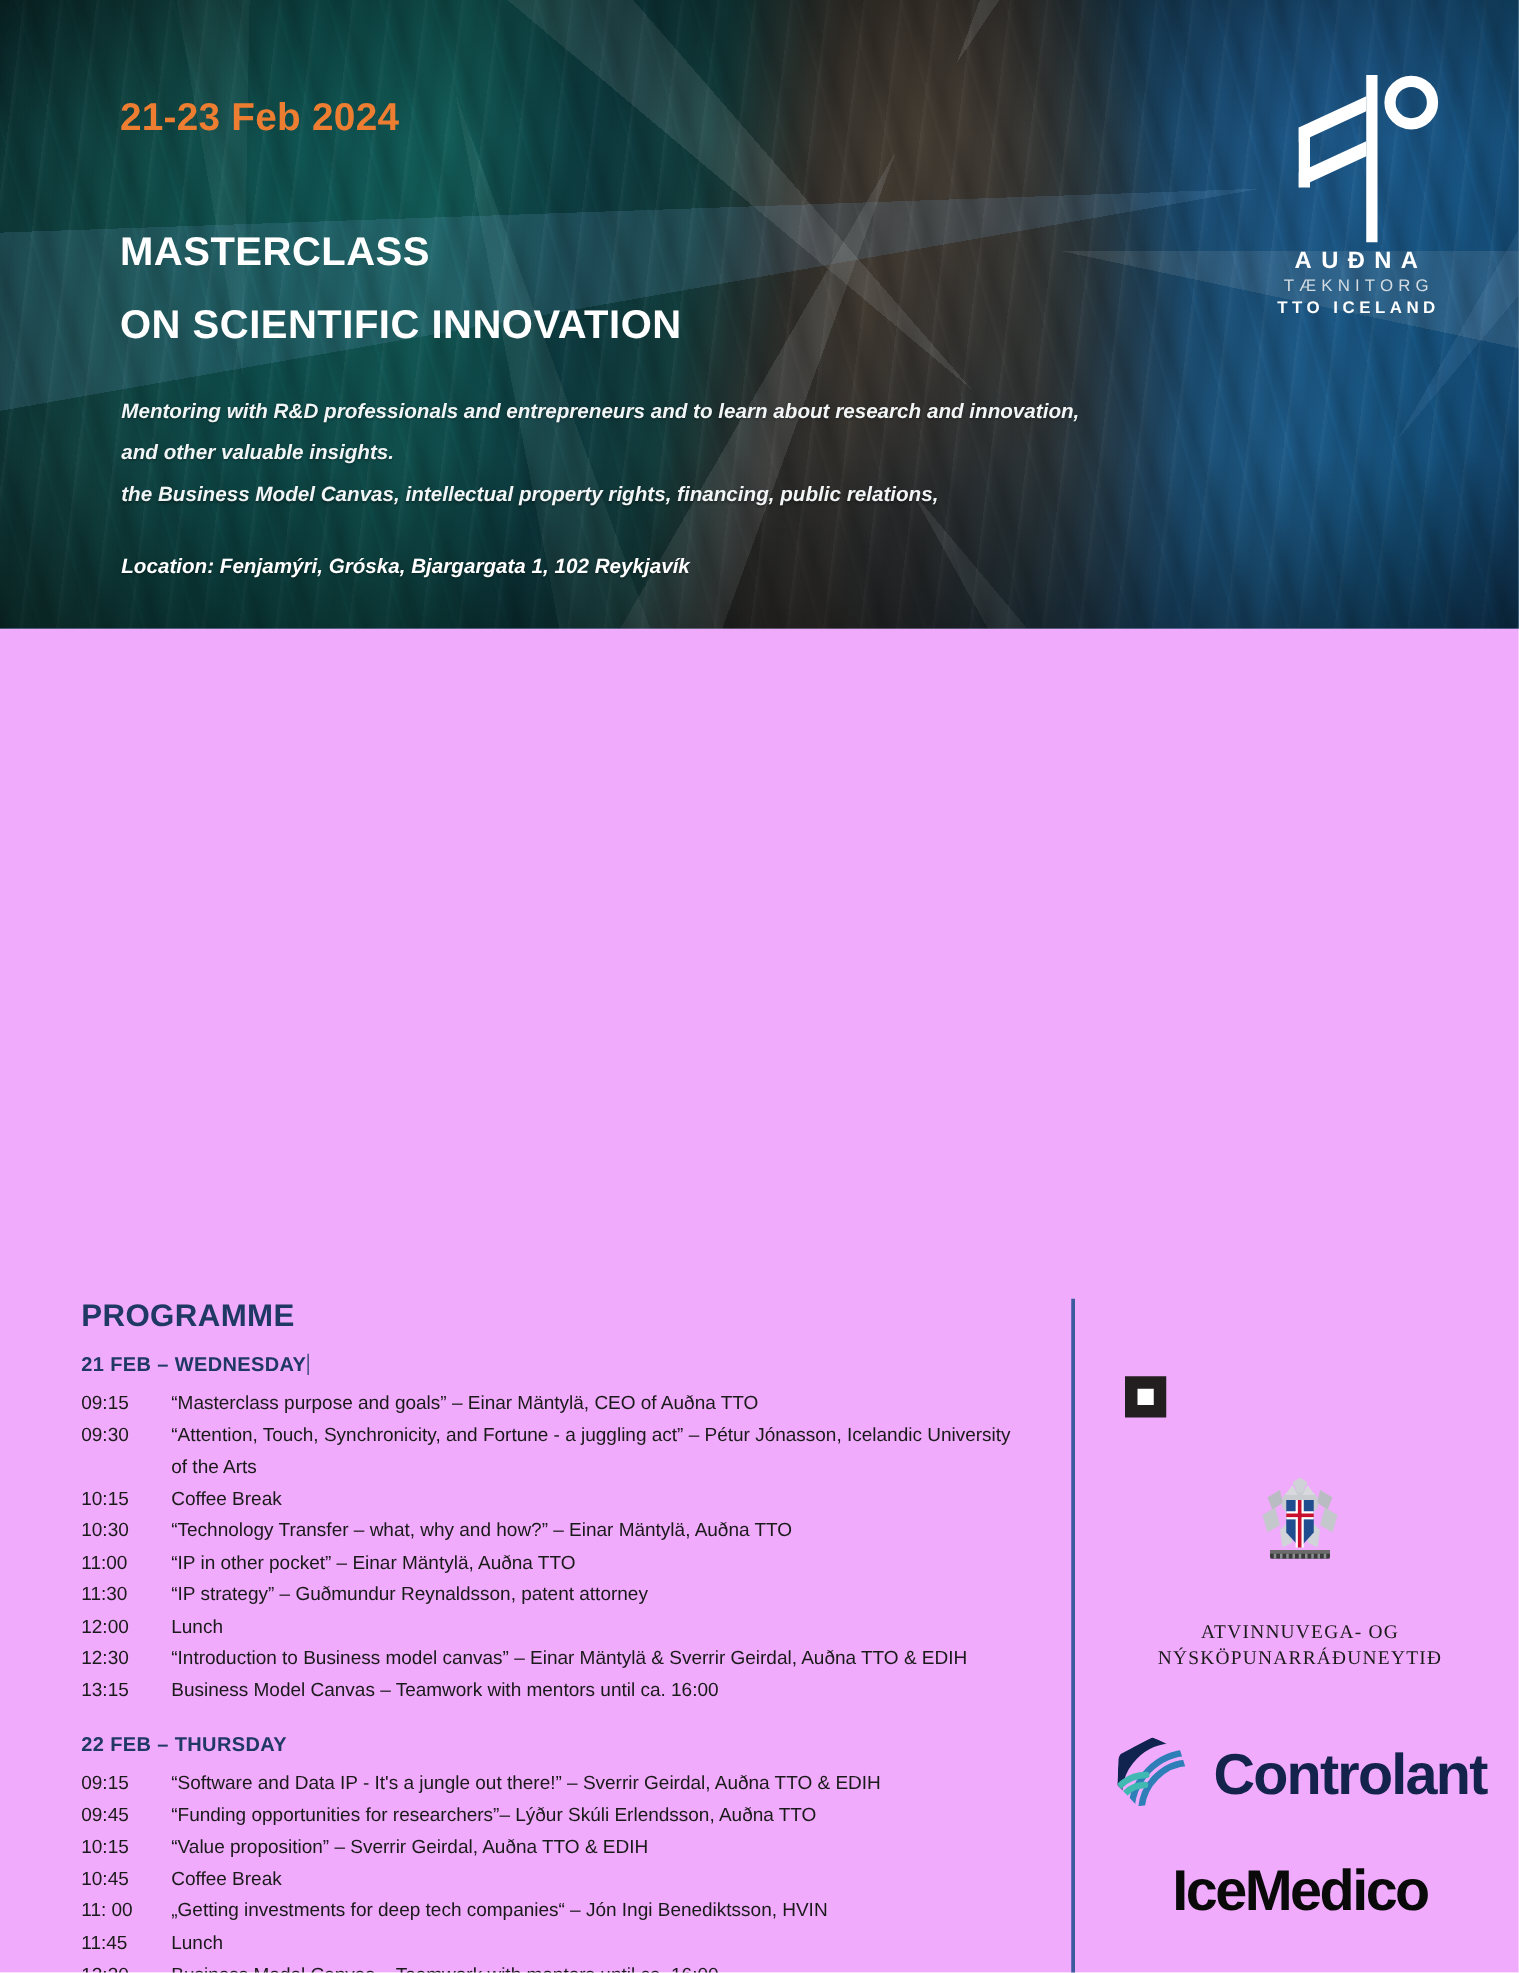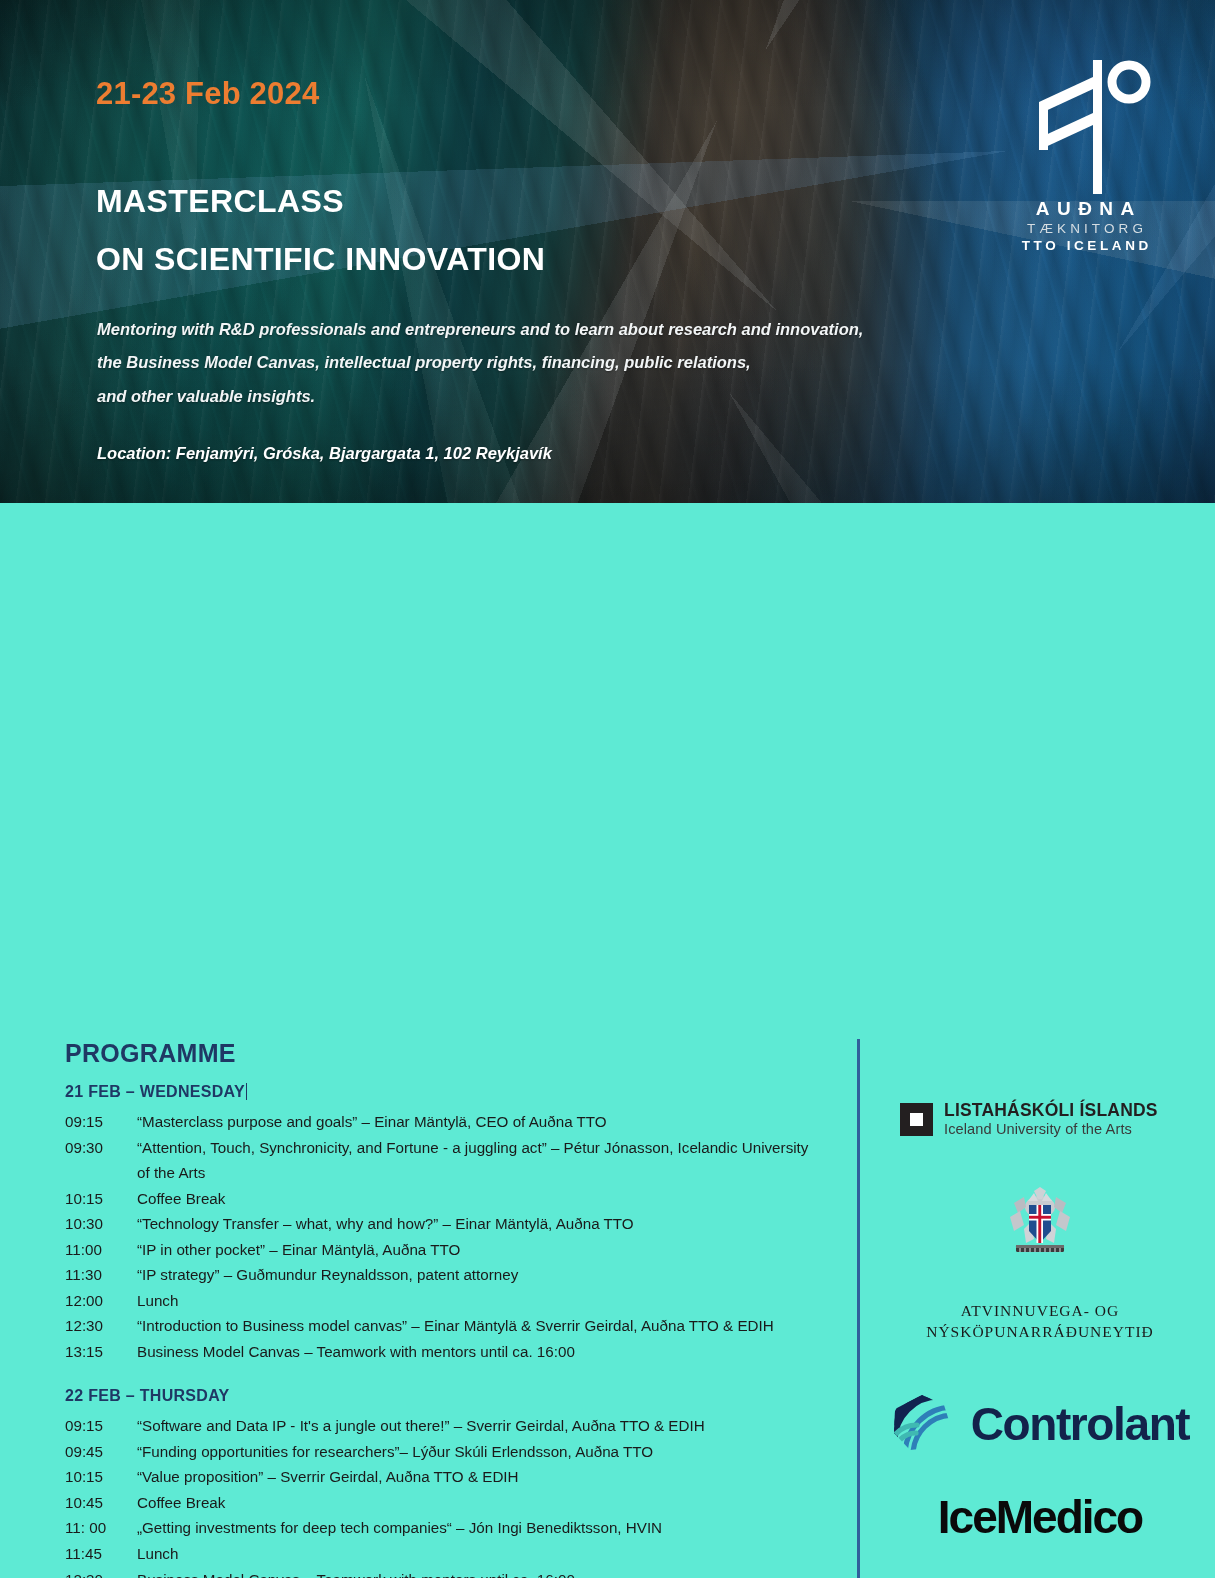--- a/index.html
+++ b/index.html
@@ -166,21 +166,21 @@
   .audna-w3 {
     text-align: center;
     font-size: 13.5px;
     font-weight: 700;
     letter-spacing: 3.6px;
     margin-top: 2px;
     text-indent: 3.6px;
   }
 
   
-  .page { position: relative; width: 1215px; height: 1075px; background:#5eead4; }
+  .page { position: relative; width: 1215px; height: 1075px; background:#f0abfc; }
 
   .divider {
     position: absolute;
     left: 857px; top: 536px;
     width: 3px; height: 950px;
     background: #2E5597;
     opacity: 0.93;
   }
 
   .prog { position: absolute; left: 65px; top: 536px; width: 760px; }
@@ -265,22 +265,22 @@
   <div class="hero-inner">
     <div class="hero-date">21-23 Feb 2024</div>
 
     <div class="hero-title">
       <span>MASTERCLASS</span>
       <span>ON SCIENTIFIC INNOVATION</span>
     </div>
 
     <div class="hero-desc">
       <span>Mentoring with R&amp;D professionals and entrepreneurs and to learn about research and innovation,</span>
+      <span>and other valuable insights.</span>
       <span>the Business Model Canvas, intellectual property rights, financing, public relations,</span>
-      <span>and other valuable insights.</span>
     </div>
 
     <div class="hero-loc">Location:  Fenjamýri, Gróska, Bjargargata 1, 102 Reykjavík</div>
 
     <div class="audna-logo">
       <svg class="audna-mark" width="132" height="136" viewBox="0 0 132 136">
         <g fill="#ffffff">
           <rect x="74" y="2" width="9" height="134"></rect>
           <polygon points="20,44 74,19 74,31 20,56"></polygon>
           <polygon points="20,44 29,44 29,92 20,92"></polygon>
@@ -374,24 +374,20 @@
         </div>
       </div>
   </div>
 
   <div class="sponsors">
 
     <div class="sp sp-lhi">
       <div class="lhi-mark">
           <i></i>
         </div>
-      <div>
-        <div class="lhi-t1">LISTAHÁSKÓLI ÍSLANDS</div>
-        <div class="lhi-t2">Iceland University of the Arts</div>
-      </div>
     </div>
 
     <div class="sp sp-min">
       <svg class="min-crest" viewBox="0 0 72 68">
         <ellipse cx="36" cy="20" rx="15" ry="11" fill="#c9ccd1"></ellipse>
         <path d="M10 16 L20 10 L22 20 L14 26 Z" fill="#b9bcc2"></path>
         <path d="M62 16 L52 10 L50 20 L58 26 Z" fill="#b9bcc2"></path>
         <path d="M6 30 L16 24 L20 38 L10 44 Z" fill="#c4c7cc"></path>
         <path d="M66 30 L56 24 L52 38 L62 44 Z" fill="#c4c7cc"></path>
         <path d="M20 42 L28 34 L30 52 L22 56 Z" fill="#d0d3d7"></path>

